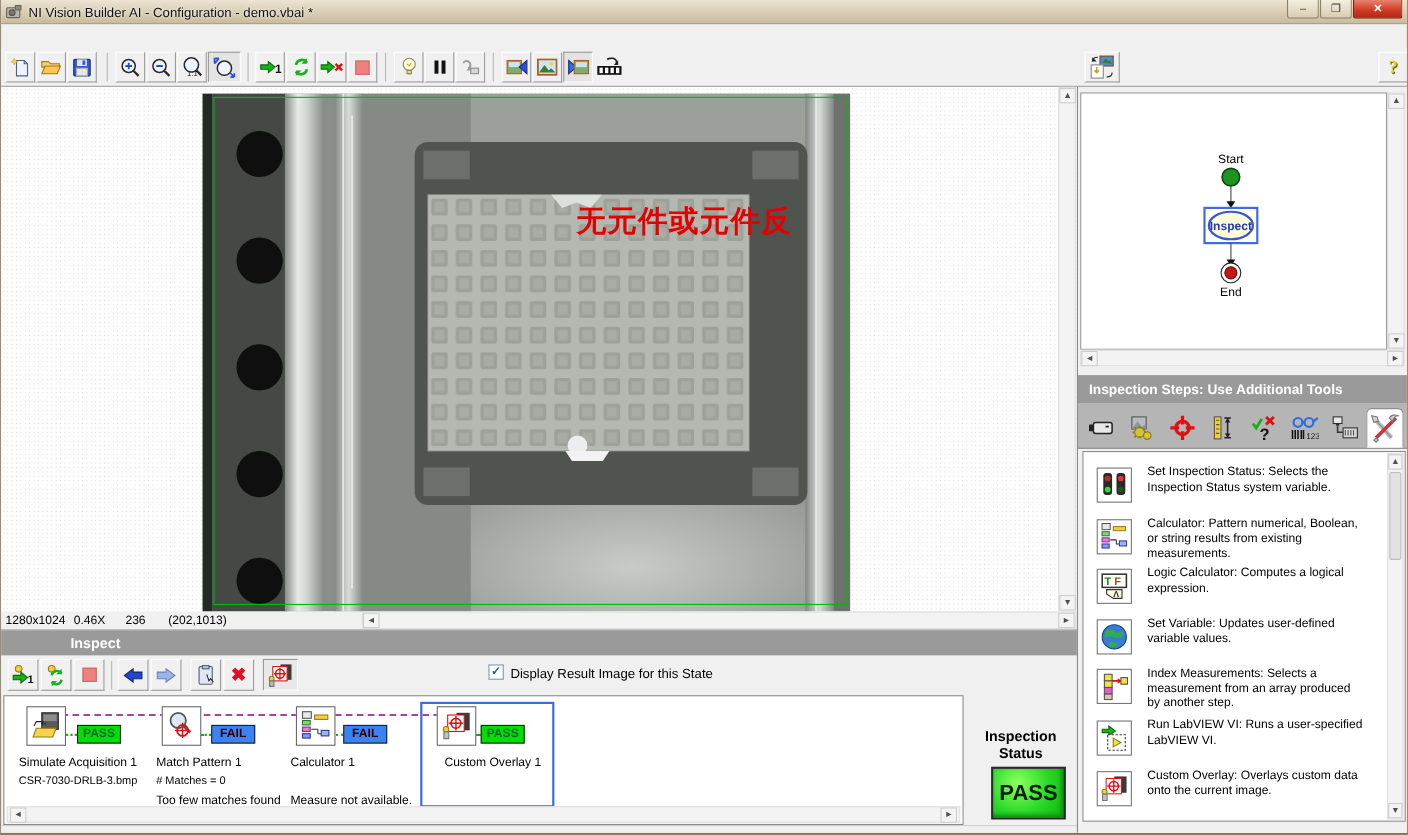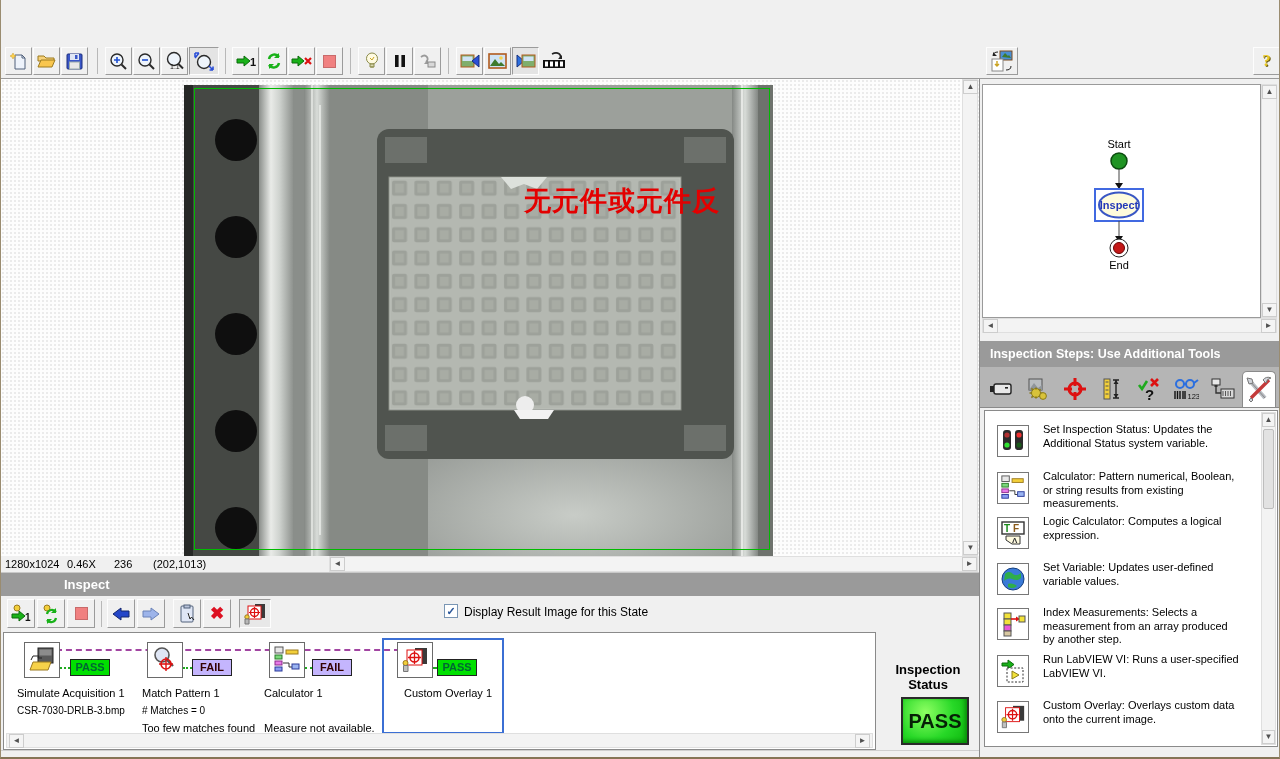--- a/index.html
+++ b/index.html
@@ -79,21 +79,21 @@
   
   .steps-panel { position:absolute; left:2px; top:632px; width:873px; height:118px;
     background:#fff; border:1px solid #8a8a8a; }
   .step-conn { position:absolute; left:52px; top:16px; width:344px; height:0;
     border-top:2px dashed #a245a2; }
   .step-icon { position:absolute; top:9px; width:36px; height:36px; background:#fff;
     border:1px solid #6a6a6a; display:flex; align-items:center; justify-content:center; }
   .badge { position:absolute; top:26px; width:40px; height:17px; border:1px solid #222;
     font-size:11px; font-weight:bold; text-align:center; line-height:15px; }
   .badge.pass { background:#00e000; color:#063; }
-  .badge.fail { background:#c4b5fd; color:#300;text-align:center; }
+  .badge.fail { background:#3b82f6; color:#300;text-align:center; }
   .gconn { position:absolute; top:34px; height:0; border-top:2px dotted #1faa1f; }
   .step-label { position:absolute; top:54px; font-size:11px; white-space:nowrap; }
   .step-line2 { position:absolute; top:72px; font-size:10px; white-space:nowrap; }
   .step-line3 { position:absolute; top:89px; font-size:11px; white-space:nowrap; }
   .step-sel { position:absolute; left:378px; top:5px; width:122px; height:96px;
     border:2px solid #3b6fd4; }
   
   .insp-status { position:absolute; left:876px; top:632px; width:102px; height:118px; background:#f0f0f0; }
   .insp-status .lbl { margin-top:30px; text-align:center; font-weight:bold; font-size:13px; line-height:15px; }
   .pass-led { position:absolute; left:24px; top:65px; width:68px; height:48px;
@@ -124,20 +124,33 @@
   .tool-icon { position:absolute; left:12px; top:0; width:32px; height:32px;
     border:1px solid #777; background:#fff; display:flex; align-items:center; justify-content:center; }
   .tool-text { position:absolute; left:58px; top:-2px; width:198px; font-size:11px; line-height:13.5px; }
   svg text { font-family:"Liberation Sans", sans-serif; }
 </style>
 </head>
 <body>
 
 <div id="window">
 
+  <div class="titlebar">
+    <svg class="appicon" viewBox="0 0 16 14">
+      <rect x="1" y="3" width="12" height="9" rx="1" fill="#b9b3a8" stroke="#6a655c"></rect>
+      <rect x="9" y="1" width="5" height="4" fill="#8d877c" stroke="#6a655c"></rect>
+      <circle cx="6" cy="7.5" r="2.6" fill="#7d776c" stroke="#55504a"></circle>
+    </svg>
+    <span class="title">NI Vision Builder AI - Configuration - demo.vbai *</span>
+    <div class="winbtns">
+      <div class="winbtn">–</div>
+      <div class="winbtn">❐</div>
+      <div class="winbtn close">✕</div>
+    </div>
+  </div>
 
 
   <div class="toolbar">
     <div class="tbtn" style="left:4px">
       <svg width="18" height="18" viewBox="0 0 18 18">
         <path d="M5 3h7l3 3v11H5z" fill="#eef3fb" stroke="#51607a"></path>
         <path d="M12 3v3h3" fill="none" stroke="#51607a"></path>
         <path d="M3 1l1 2 2 1-2 1-1 2-1-2-2-1 2-1z" fill="#ffd24d" stroke="#c79b24" stroke-width=".5"></path>
       </svg>
     </div>
@@ -603,21 +616,21 @@
         <div class="tool-icon">
           <svg width="26" height="26" viewBox="0 0 26 26">
             <rect x="3" y="2" width="8" height="20" rx="3" fill="#2a2a2a"></rect>
             <circle cx="7" cy="7" r="2.6" fill="#b03030"></circle>
               <circle cx="7" cy="17" r="2.6" fill="#30e030"></circle>
             <rect x="15" y="2" width="8" height="20" rx="3" fill="#2a2a2a"></rect>
             <circle cx="19" cy="7" r="2.6" fill="#f03030"></circle>
               <circle cx="19" cy="17" r="2.6" fill="#1a5a1a"></circle>
           </svg>
         </div>
-        <div class="tool-text">Set Inspection Status:  Updates the Additional Status system variable.</div>
+        <div class="tool-text">Set Inspection Status:  Selects the Inspection Status system variable.</div>
       </div>
 
       <div class="tool-item" style="top:61px">
         <div class="tool-icon">
           <svg width="26" height="26" viewBox="0 0 28 28">
             <rect x="2" y="1" width="8" height="6" fill="#e8e8e8" stroke="#555"></rect>
             <rect x="13" y="4" width="12" height="4" fill="#f2cf3a" stroke="#9c7a1f"></rect>
             <rect x="2" y="9" width="7" height="4" fill="#7ad87a" stroke="#2a7a2a"></rect>
             <rect x="2" y="15" width="7" height="4" fill="#e87ae8" stroke="#8a2a8a"></rect>
             <rect x="2" y="21" width="7" height="4" fill="#8a9af2" stroke="#2a3a9a"></rect>

